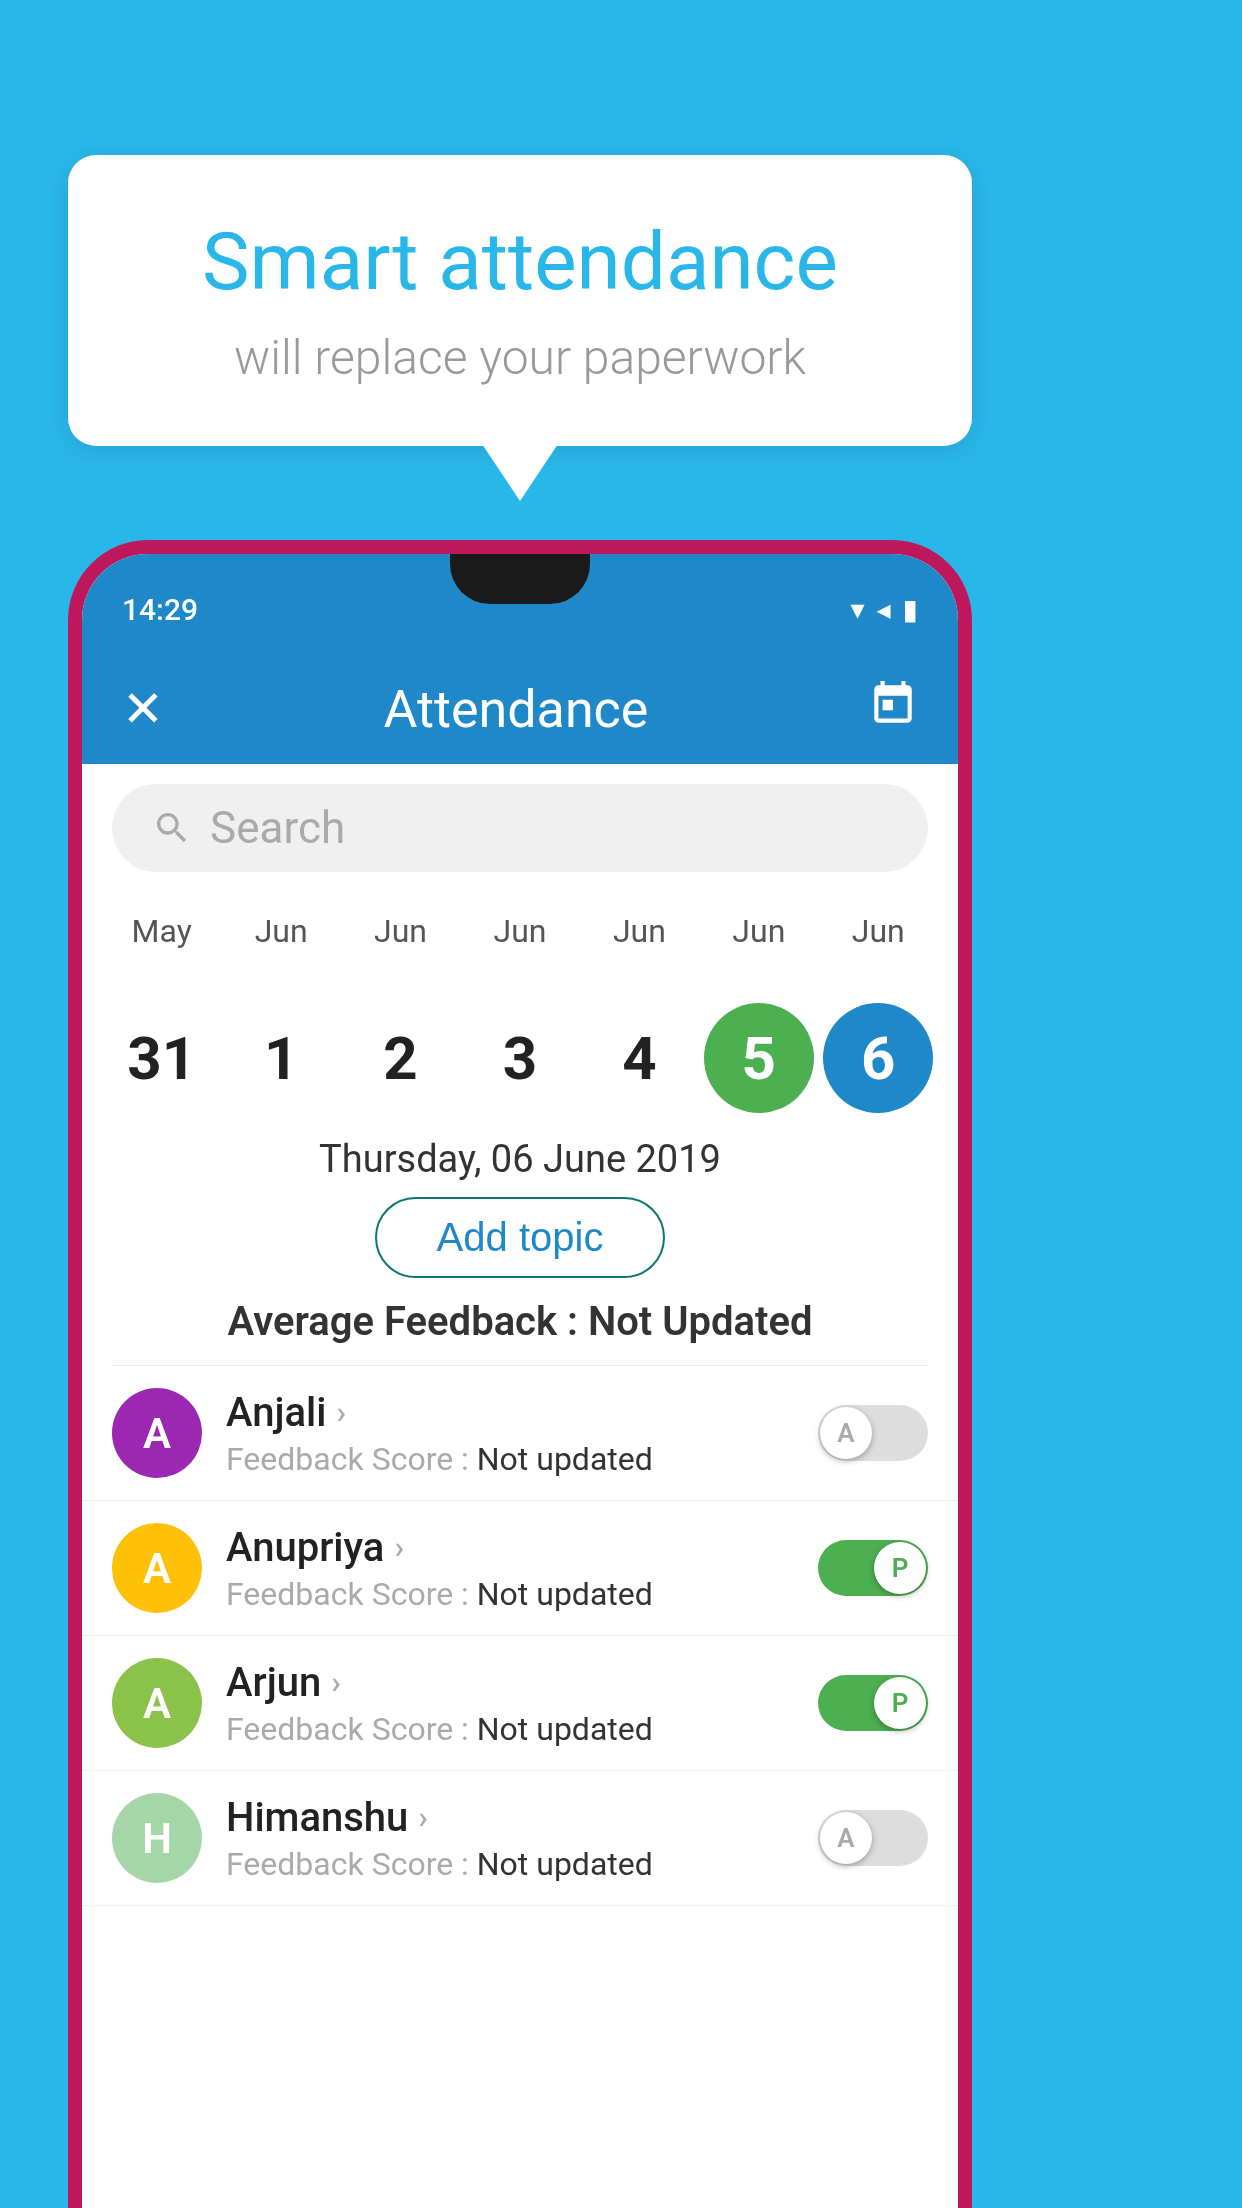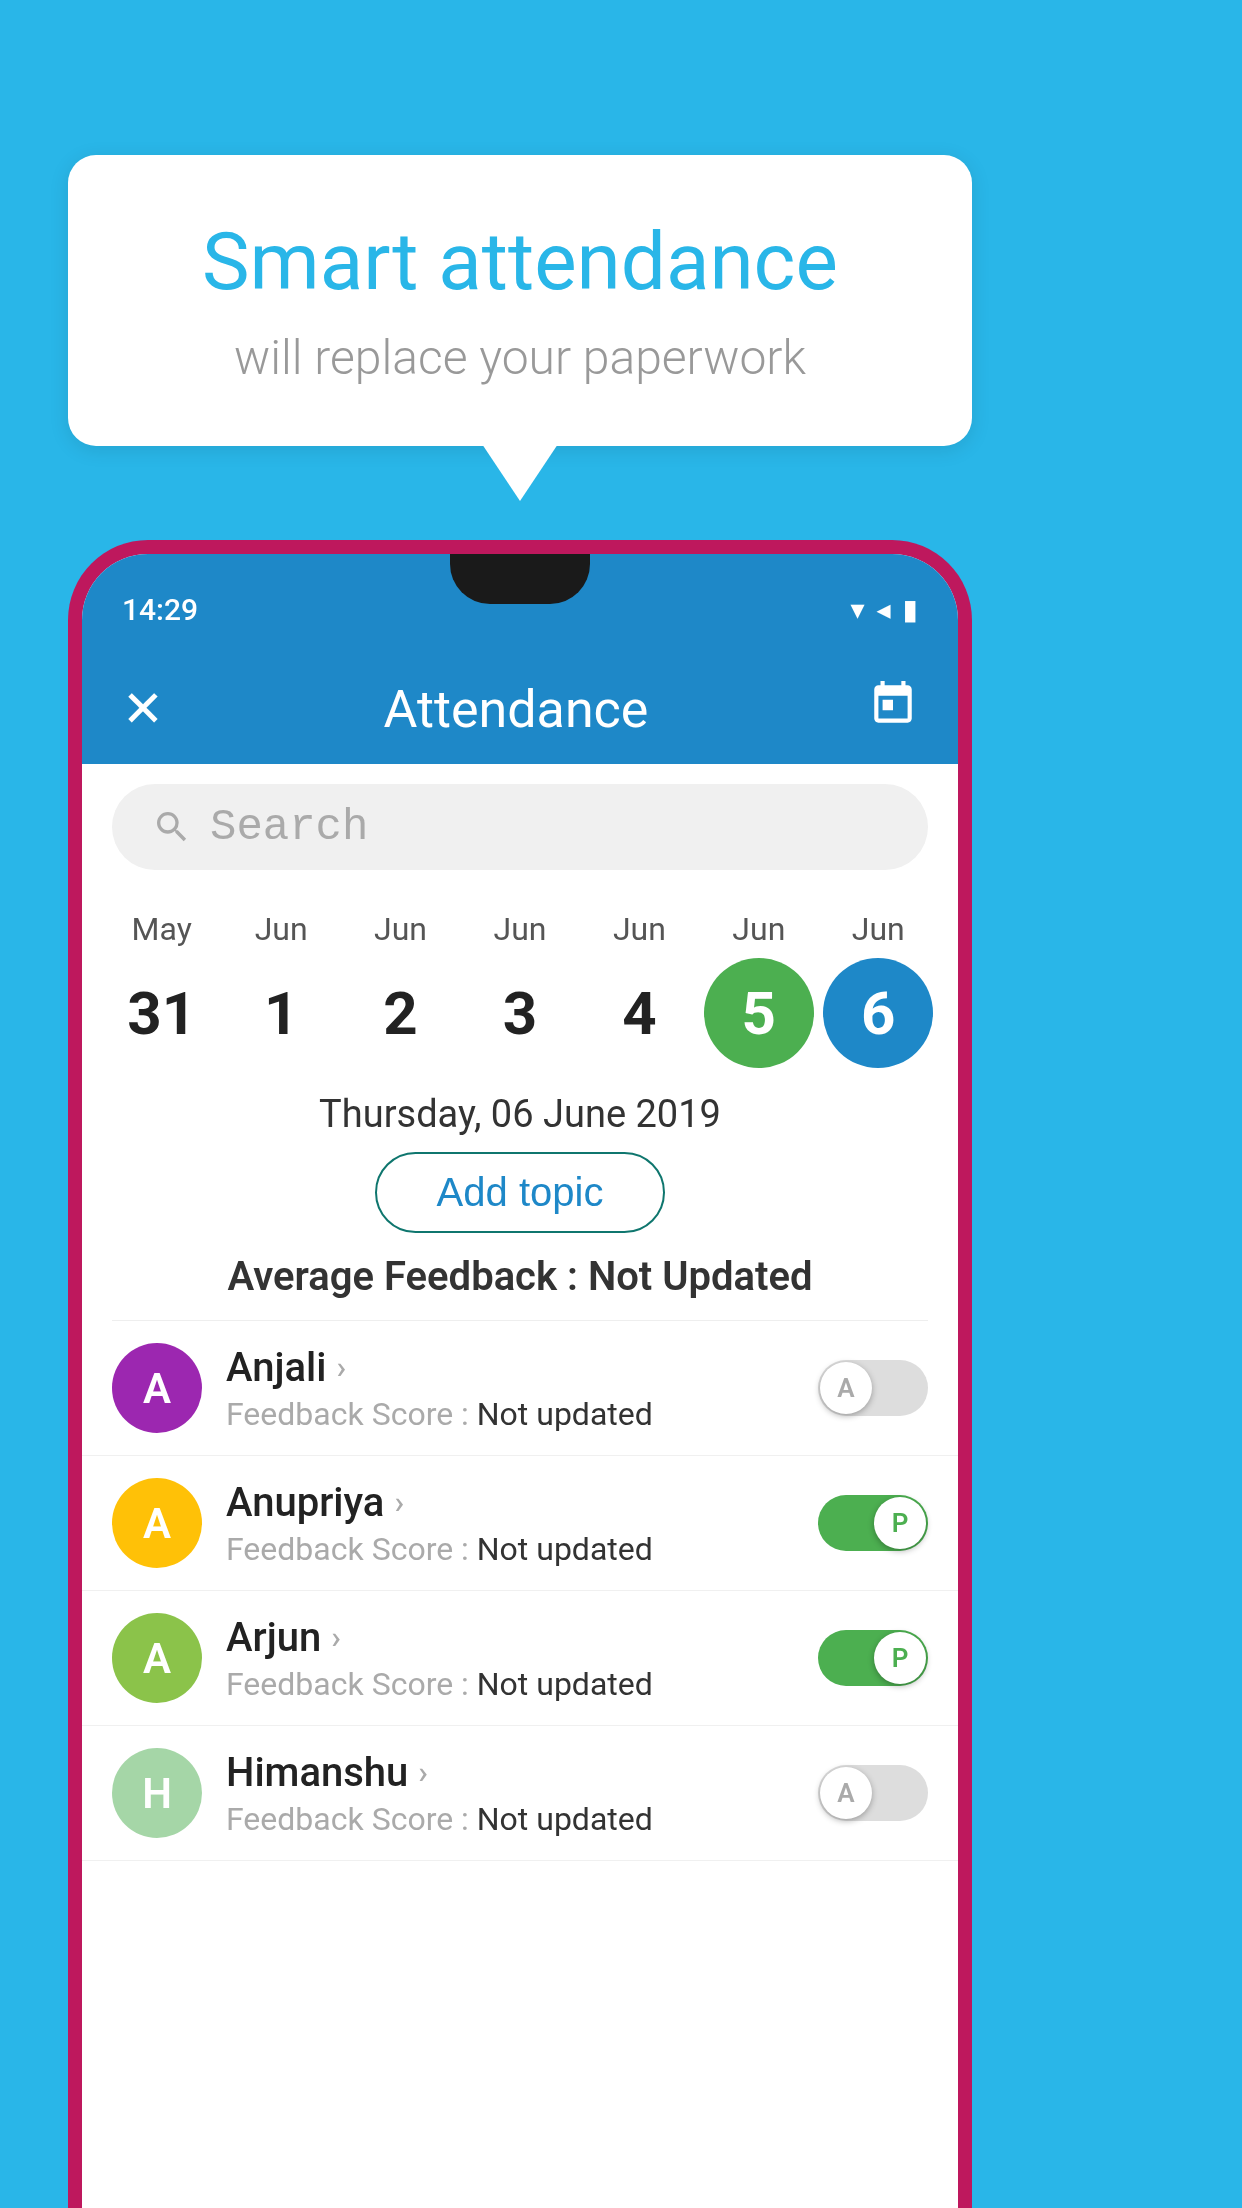--- a/index.html
+++ b/index.html
@@ -155,36 +155,36 @@
       display: flex;
       align-items: center;
       padding: 18px 40px;
       gap: 18px;
     }
 
     .search-input-display {
       color: #aaa;
       font-size: 44px;
       flex: 1;
-      font-family: Liberation Mono, monospace;
     }
 
     
     .date-strip {
       display: flex;
       justify-content: space-around;
       align-items: center;
       padding: 20px 20px 0;
     }
 
     .date-col {
       display: flex;
       flex-direction: column;
       align-items: center;
       width: 120px;
+      gap: 43px;
     }
 
     .date-month {
       font-size: 32px;
       color: #555;
       font-weight: 400;
       margin-bottom: 10px;
     }
 
     .date-day {

